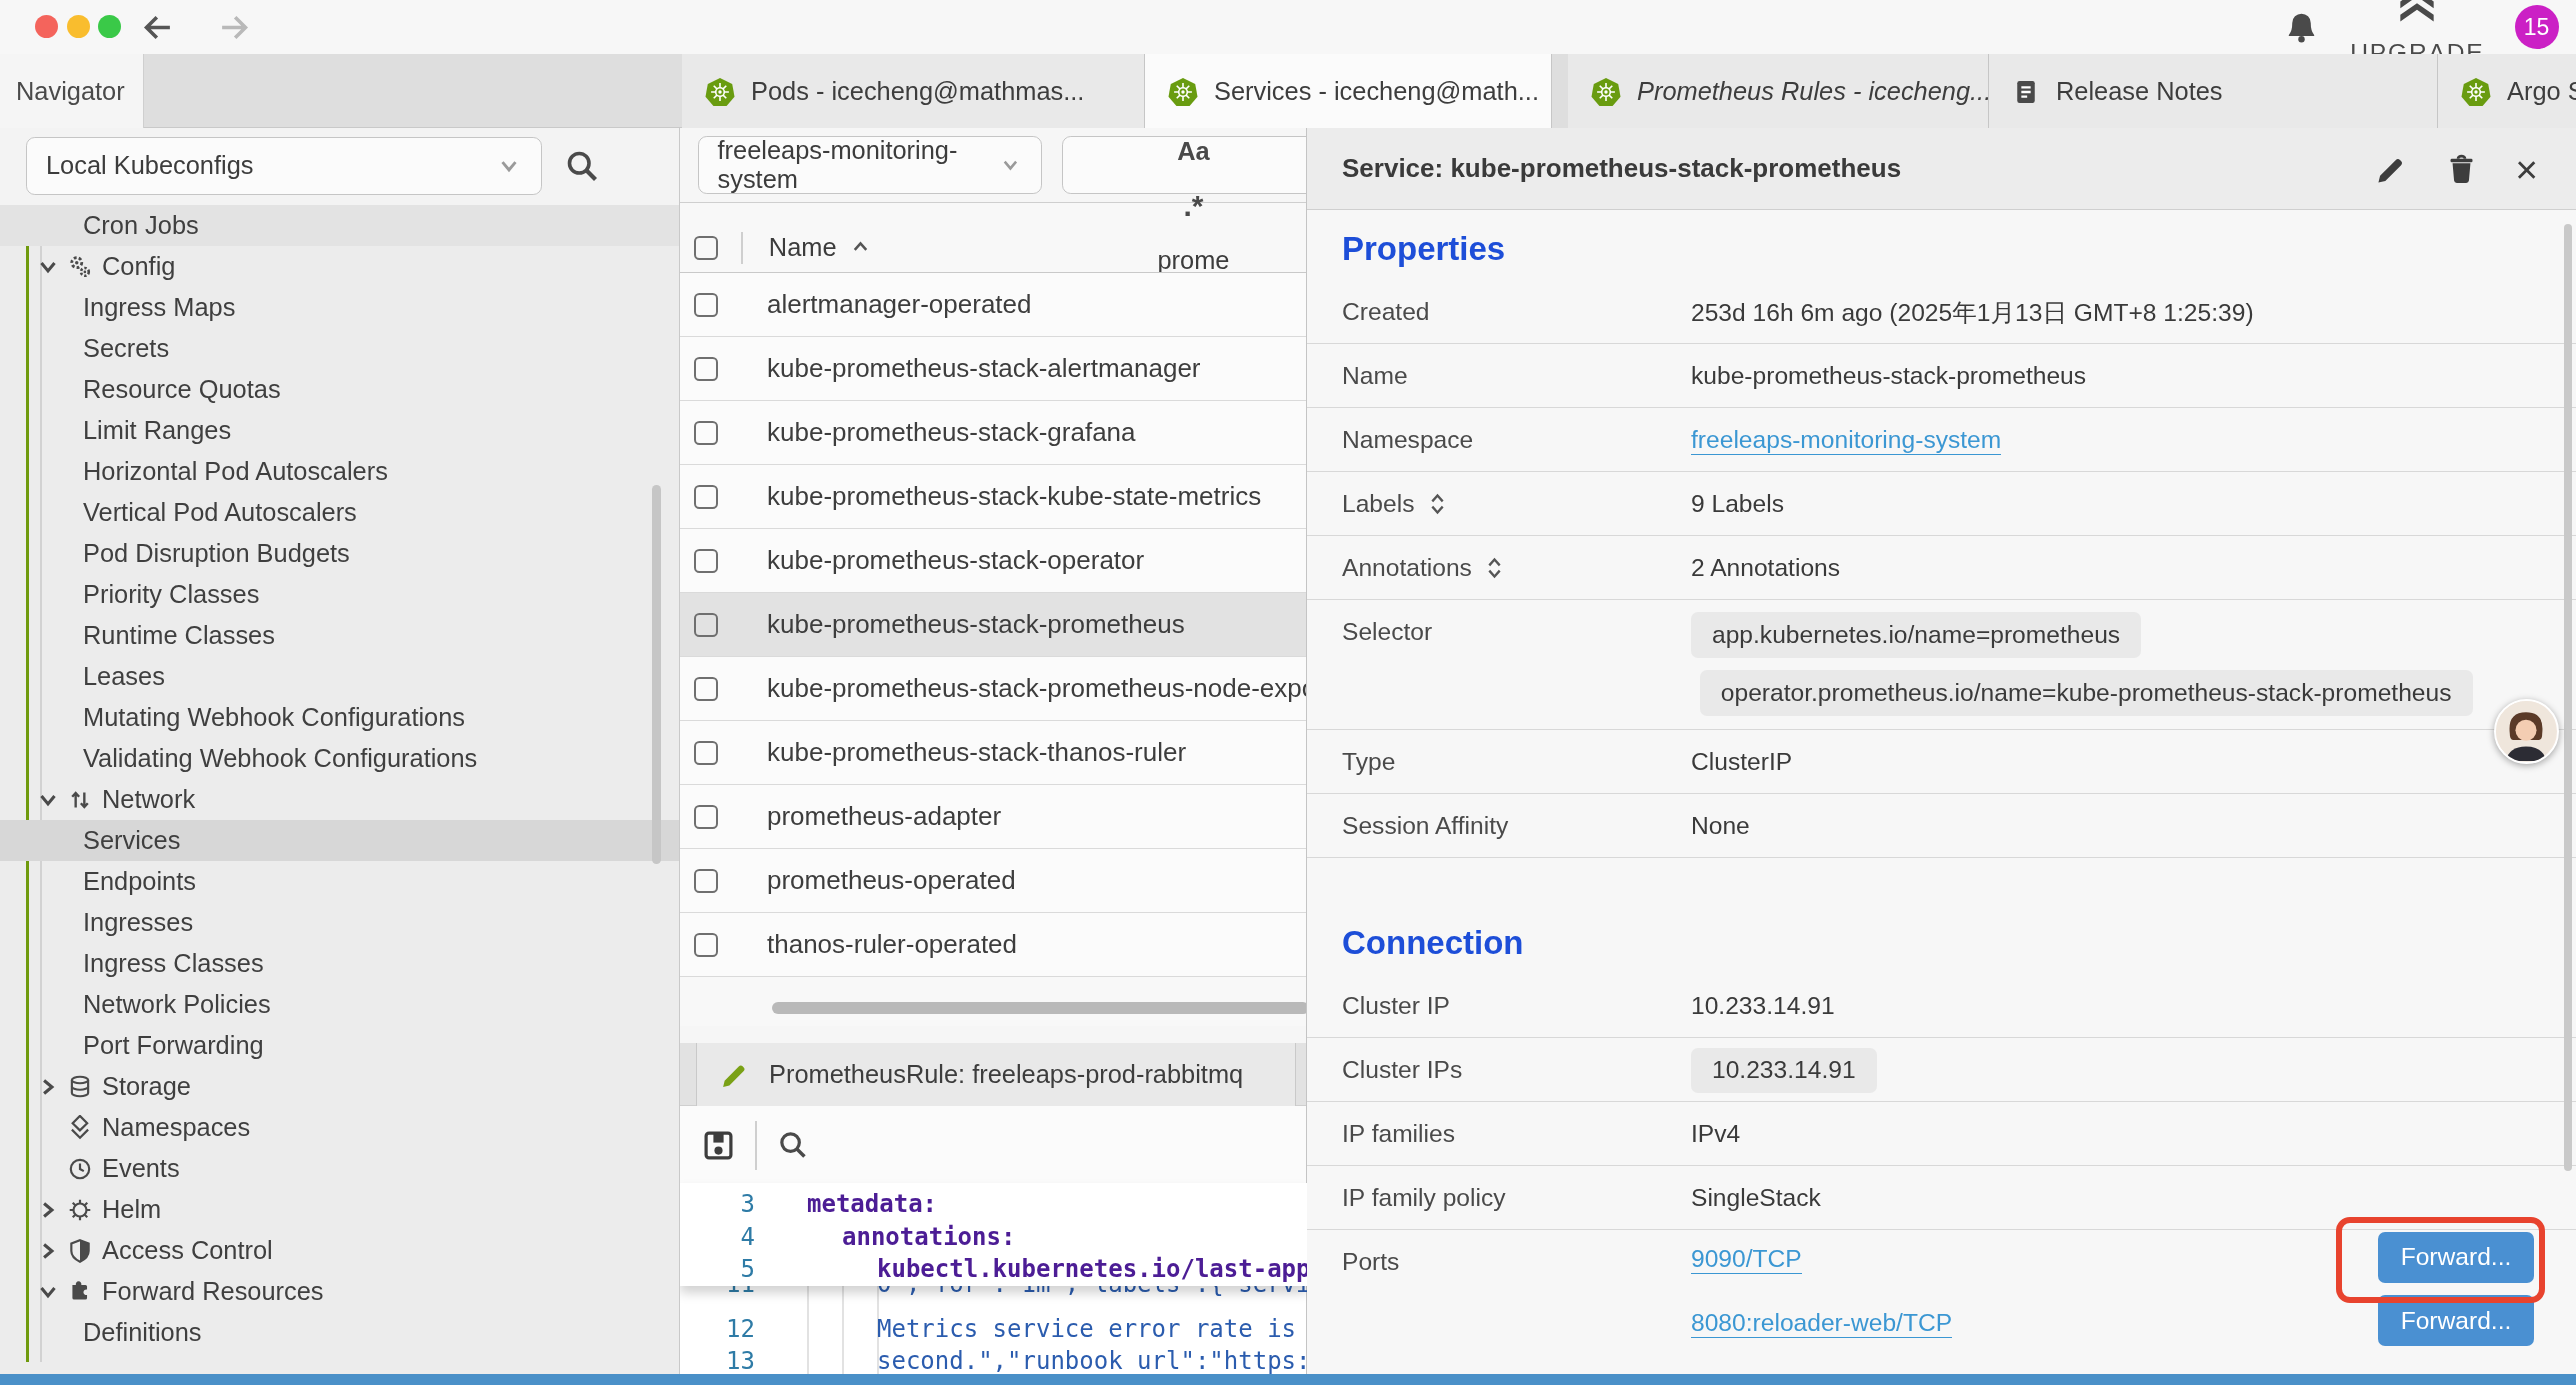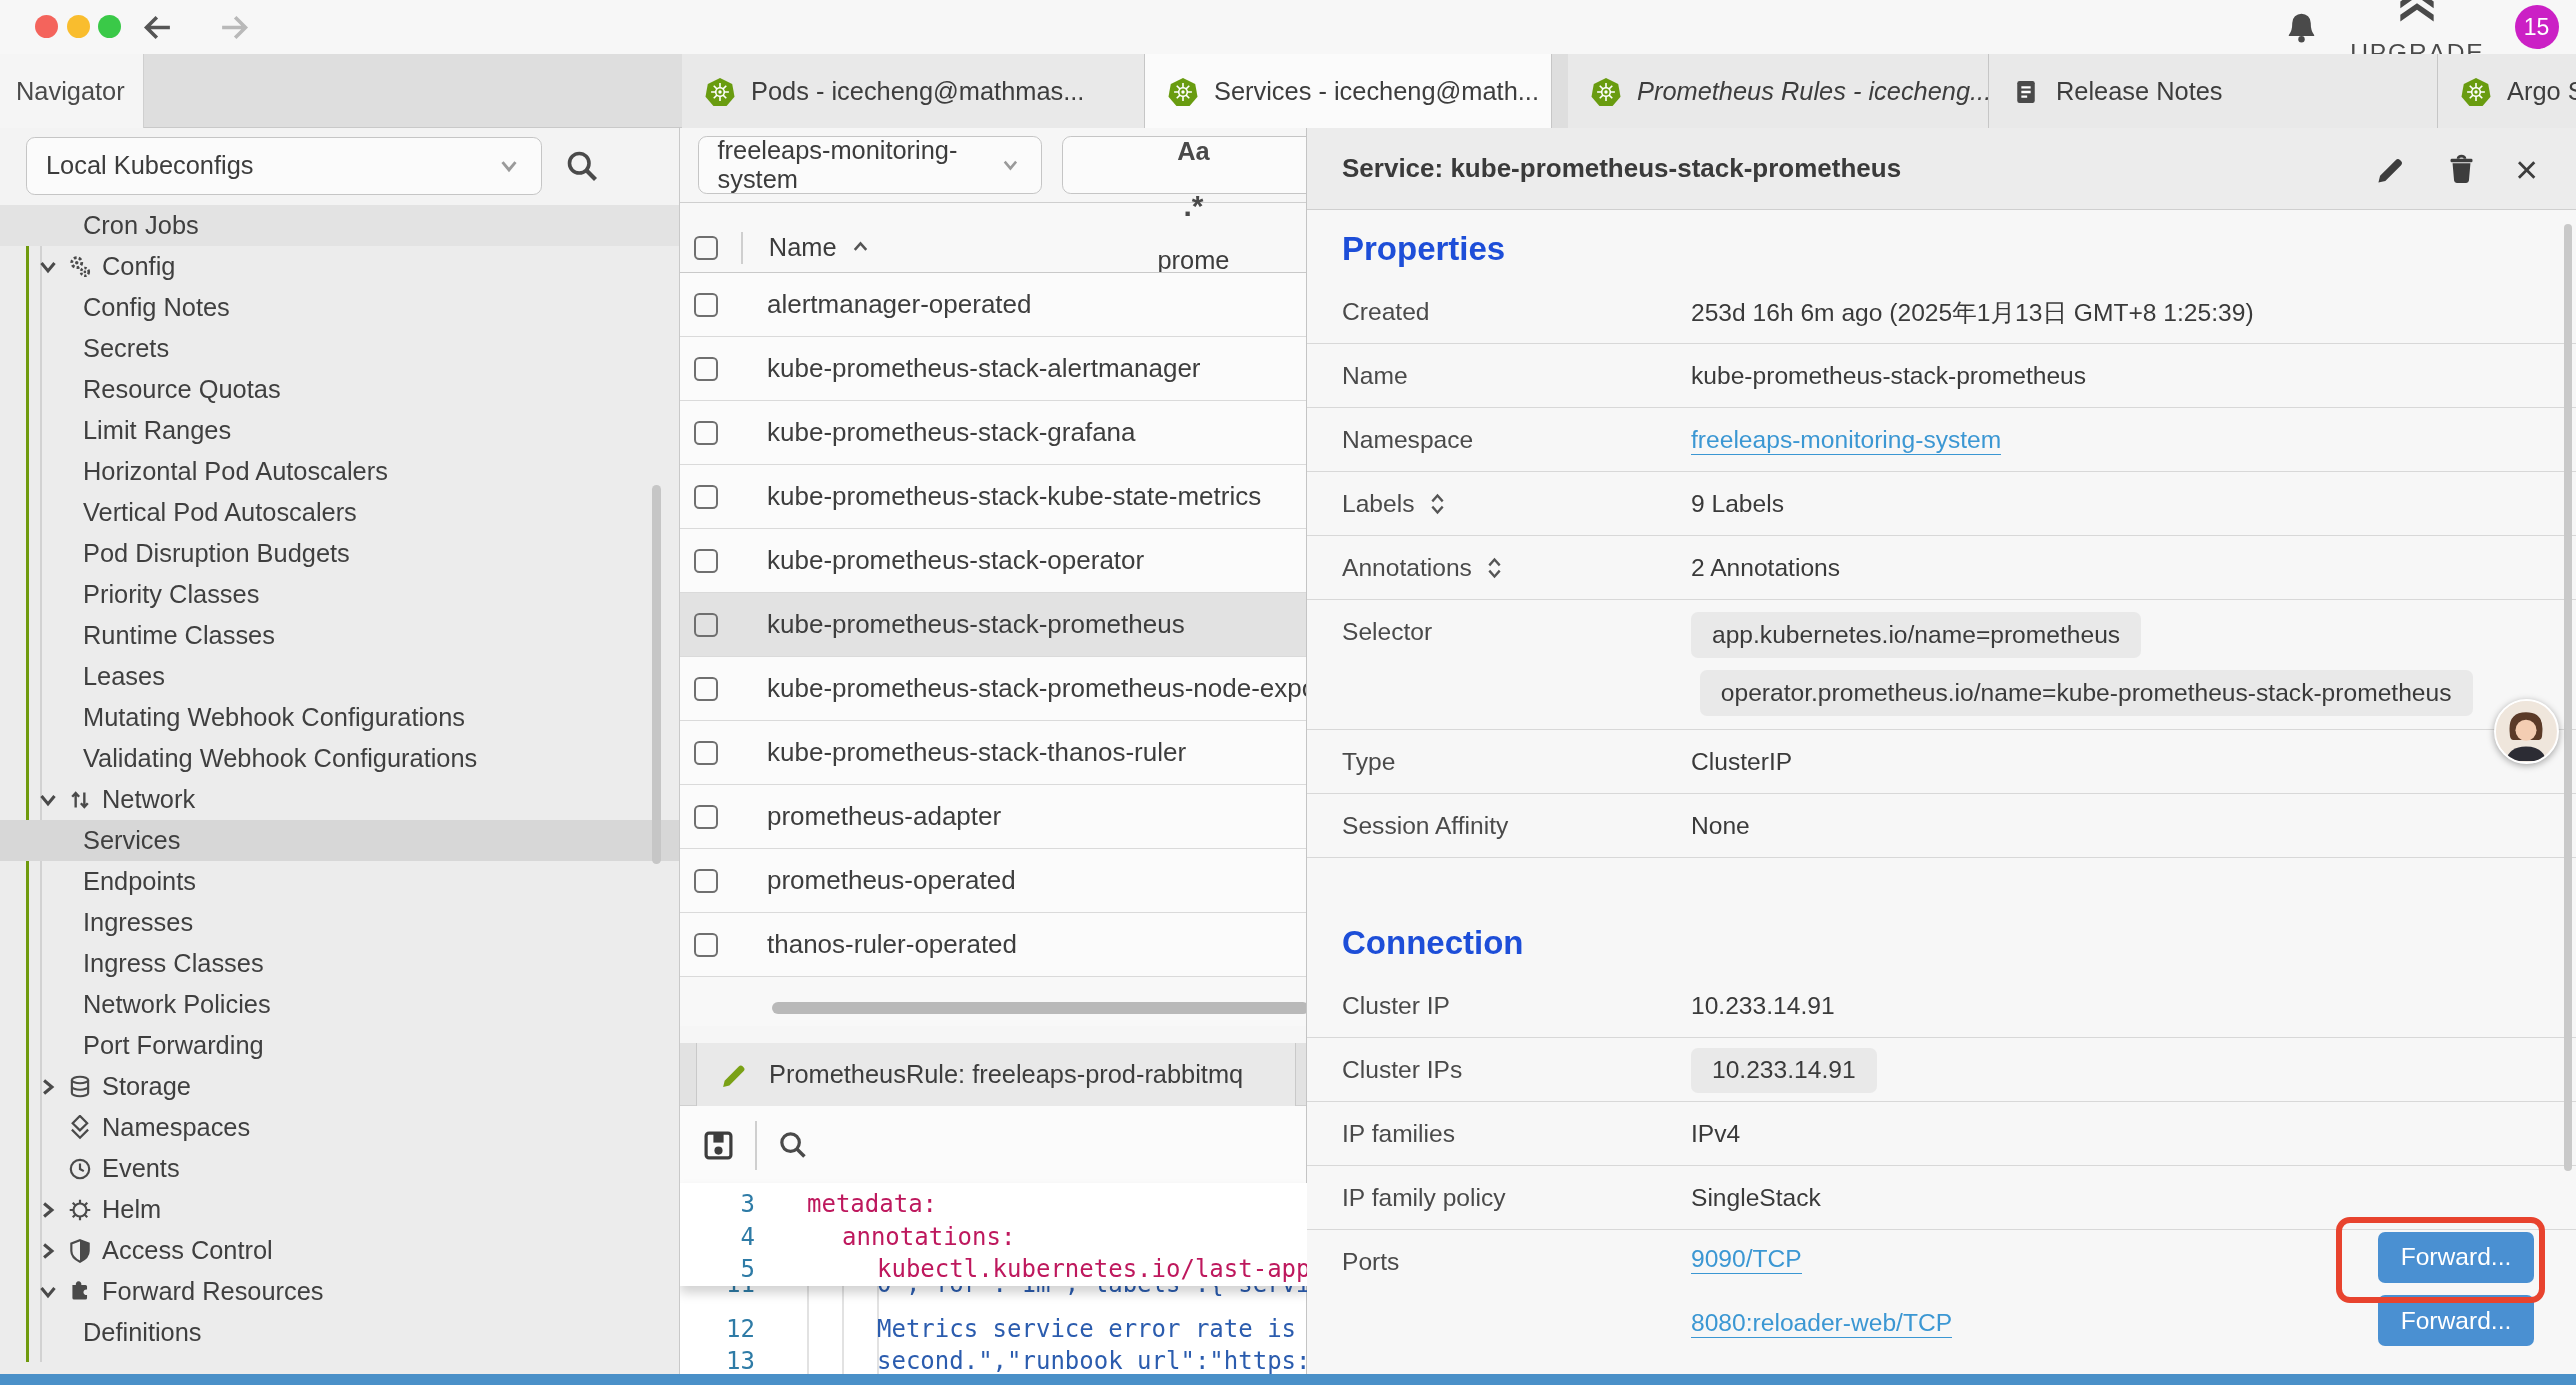--- a/index.html
+++ b/index.html
@@ -70,21 +70,21 @@
     border-right:1.8px solid #c9c9c9;display:flex;align-items:center;gap:19px;padding-left:23px;font-size:25.4px;color:#3d3d3d;
     white-space:nowrap;overflow:hidden;}
   .dtab2{position:absolute;left:619px;top:0;width:53px;height:63px;display:flex;align-items:center;padding-left:12.3px;}
   .dock-toolbar{position:absolute;left:0;top:65px;width:627px;height:74px;background:#fbfbfb;display:flex;align-items:center;}
   .tool-div{width:1.8px;height:49px;background:#cfcfcf;margin:0 19px;}
   .editor{position:absolute;left:0;top:140px;width:627px;height:208px;background:#ffffff;
     font-family:"DejaVu Sans Mono",monospace;font-size:24px;}
   .eline{position:absolute;height:32px;display:flex;align-items:center;white-space:nowrap;}
   .enum{position:absolute;width:75px;text-align:right;color:#2e7ba6;height:32px;line-height:32px;}
   .etext{position:absolute;height:32px;line-height:32px;}
-  .c-key{color:#be185d;}
+  .c-key{color:#4c1d95;font-weight:bold;}
   .c-str{color:#2b5cae;}
   .c-link{color:#2b5cae;border-bottom:2.6px solid #2b5cae;}
   .sticky{position:absolute;left:0;top:0;width:627px;height:103px;background:#fff;
     box-shadow:0 7px 10.5px rgba(0,0,0,0.18);z-index:3;}
   .sliver{position:absolute;left:0;top:103px;width:627px;height:15px;overflow:hidden;z-index:1;}
   .iguide{position:absolute;width:1.8px;background:#e2e2e2;top:103px;height:105px;z-index:0;}
   
   .detail{position:absolute;left:1306px;top:128px;width:1270px;height:1246px;background:#f7f7f7;
     border-left:1.8px solid #c4c4c4;overflow:hidden;}
   .d-header{position:absolute;left:0;top:0;width:1270px;height:82px;background:#ececec;border-bottom:1.8px solid #cfcfcf;
@@ -257,21 +257,21 @@
             <svg viewBox="0 0 24 24" width="26" height="26">
               <circle cx="9" cy="8" r="4.6" fill="none" stroke="#4a4a4a" stroke-width="2.6" stroke-dasharray="2.6 2"></circle>
               <circle cx="9" cy="8" r="1.6" fill="#4a4a4a"></circle>
               <circle cx="16.5" cy="16.5" r="3.6" fill="none" stroke="#4a4a4a" stroke-width="2.4" stroke-dasharray="2.2 1.8"></circle>
               <circle cx="16.5" cy="16.5" r="1.2" fill="#4a4a4a"></circle>
             </svg>
           </span>
           <span class="tlabel">Config</span>
         </div>
         <div class="trow lv1">
-          <span class="tlabel">Config Notes</span>
+          <span class="tlabel">Ingress Maps</span>
         </div>
         <div class="trow lv1">
           <span class="tlabel">Secrets</span>
         </div>
         <div class="trow lv1">
           <span class="tlabel">Resource Quotas</span>
         </div>
         <div class="trow lv1">
           <span class="tlabel">Limit Ranges</span>
         </div>

